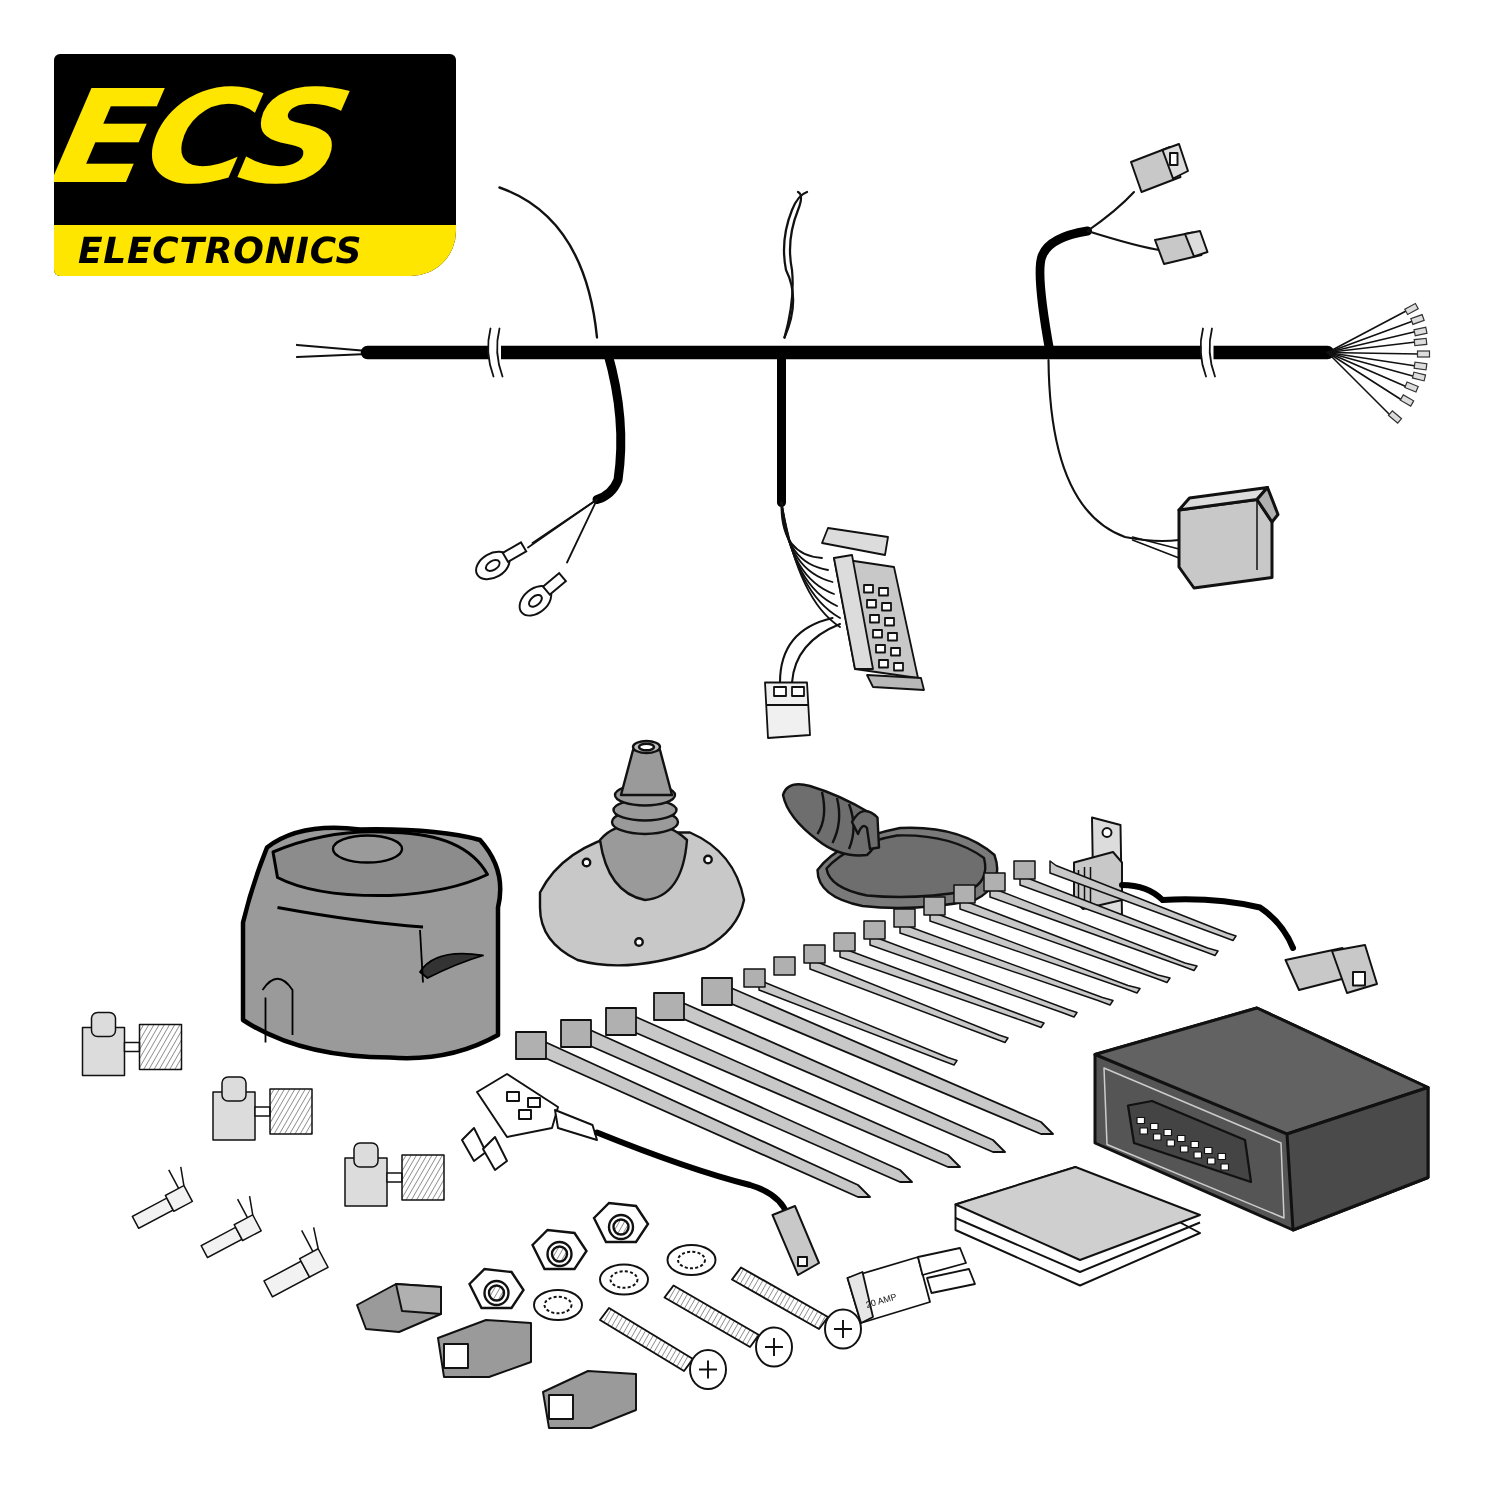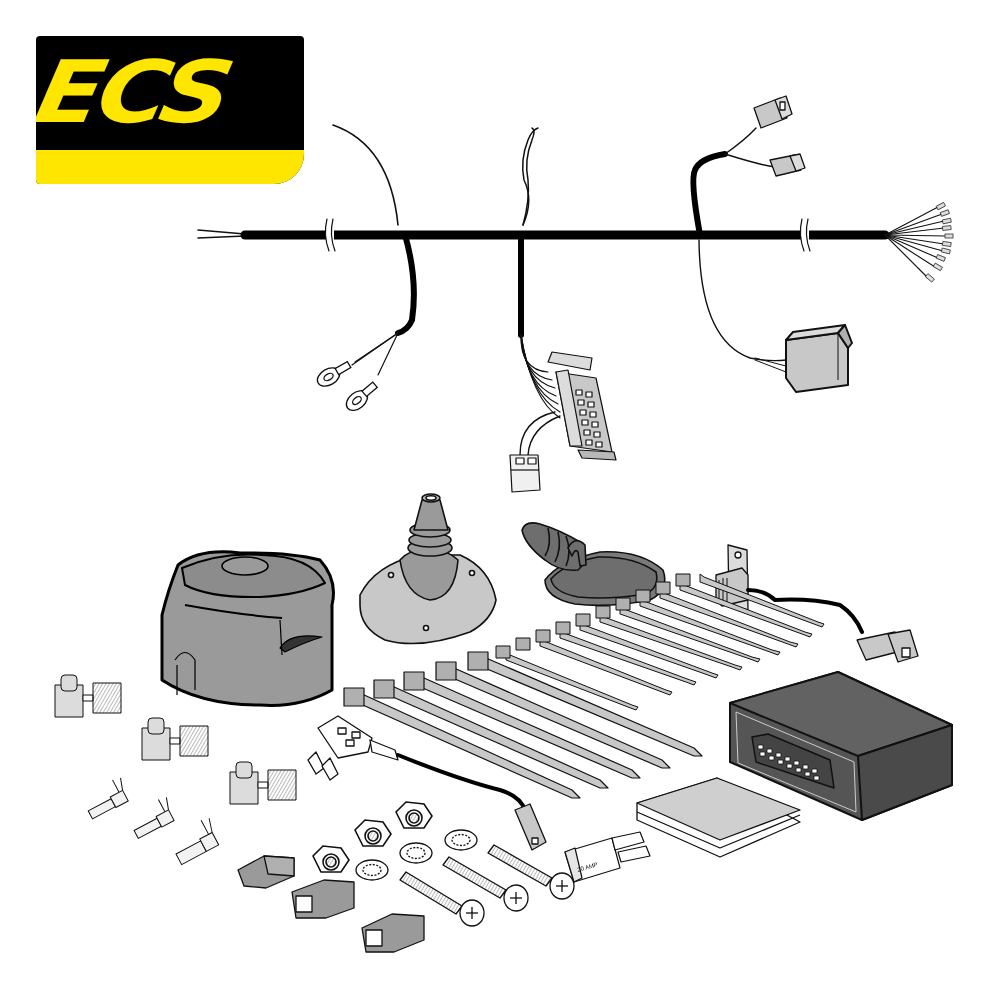--- a/index.html
+++ b/index.html
@@ -12,20 +12,21 @@
   .logo-sub{position:absolute;left:16px;top:116px;font-family:"DejaVu Sans",sans-serif;font-weight:bold;font-style:italic;font-size:24px;line-height:30px;color:#000;letter-spacing:0.5px;}
   svg text{font-family:"Liberation Sans",sans-serif;}
 </style>
 </head>
 <body>
 
 <div class="logo">
   <div class="logo-top"></div>
   <div class="logo-brand">ECS</div>
   <div class="logo-band"></div>
+  <div class="logo-sub">ELECTRONICS</div>
 </div>
 
 <svg id="stage" viewBox="0 0 1000 1000" xmlns="http://www.w3.org/2000/svg">
   <defs>
     <pattern id="hatch" width="3" height="3" patternUnits="userSpaceOnUse" patternTransform="rotate(30)">
       <line x1="0" y1="0" x2="0" y2="3" stroke="#555" stroke-width="0.8"></line>
     </pattern>
   </defs>
 
   <g stroke-linecap="round" fill="none">

